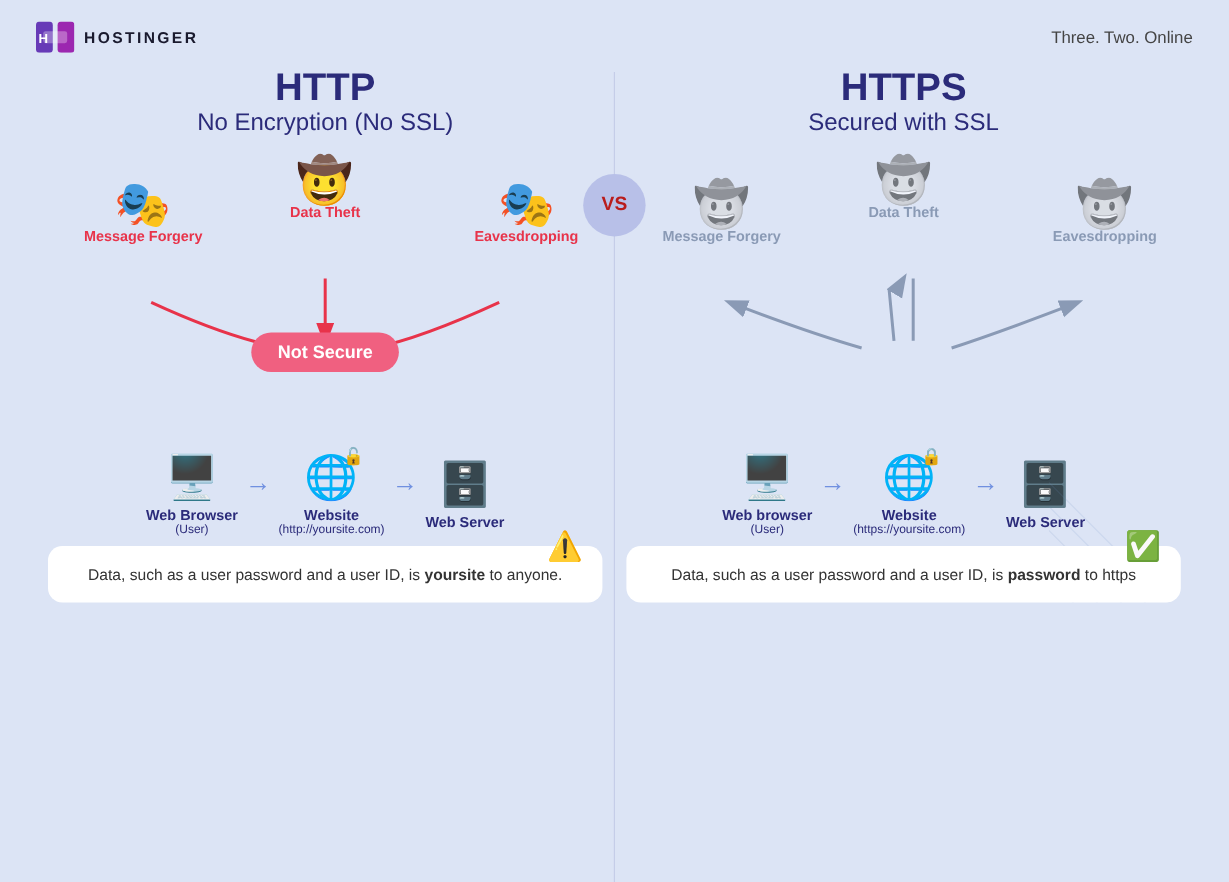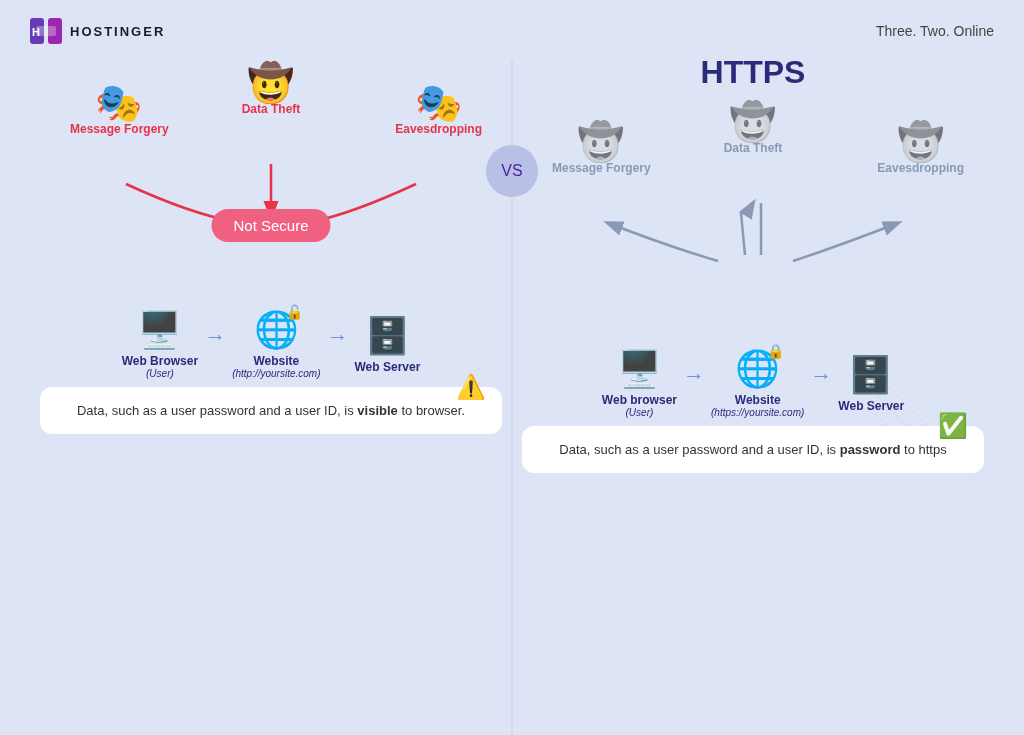--- a/index.html
+++ b/index.html
@@ -46,23 +46,23 @@
       left: 50%;
       top: 145px;
       transform: translateX(-50%);
       width: 52px;
       height: 52px;
       border-radius: 50%;
       background: #b8c0e8;
       display: flex;
       align-items: center;
       justify-content: center;
-      font-weight: 400;
+      font-weight: 700;
       font-size: 16px;
-      color: #4c1d95;
+      color: #b91c1c;
       z-index: 10;
     }
     .panel {
       flex: 1;
       padding: 0 10px;
     }
     .panel-title {
       text-align: center;
       margin-bottom: 2px;
     }
@@ -110,21 +110,21 @@
       color: #8a9ab5;
       font-size: 12px;
       font-weight: 600;
       text-align: center;
     }
     
     .status-badge {
       position: absolute;
       border-radius: 25px;
       padding: 8px 22px;
-      font-weight: 400;
+      font-weight: 700;
       font-size: 15px;
       text-align: center;
     }
     .not-secure {
       background: #f06080;
       color: white;
       left: 50%;
       transform: translateX(-50%);
       top: 155px;
     }
@@ -156,21 +156,20 @@
     }
     .device-name {
       font-weight: 700;
       font-size: 12px;
       color: #2b2b7a;
     }
     .device-sub {
       font-weight: 400;
       font-size: 10px;
       color: #2b2b7a;
-      font-style: italic;
     }
     .arrow-right {
       color: #7090e0;
       font-size: 22px;
       margin: 0 6px;
       margin-bottom: 20px;
     }
     
     .info-box {
       background: white;
@@ -249,20 +248,24 @@
     <div style="font-size:14px;color:#444;">Three. Two. Online</div>
   </div>
 
   <div class="divider-line"></div>
 
   <div class="vs-circle">VS</div>
 
   <div class="main">
 
     <div class="panel">
+      <div class="panel-title">
+        <h2>HTTP</h2>
+        <h3>No Encryption (No SSL)</h3>
+      </div>
 
       <div class="threat-area" style="position:relative;">
         <svg class="arrows-http" viewBox="0 0 460 250">
 
           <path d="M 85 130 Q 150 160 195 168" stroke="#e8334a" stroke-width="2.5" fill="none" marker-end="url(#arrowRed)"></path>
 
           <path d="M 230 110 L 230 162" stroke="#e8334a" stroke-width="2.5" fill="none" marker-end="url(#arrowRed)"></path>
 
           <path d="M 375 130 Q 310 160 270 168" stroke="#e8334a" stroke-width="2.5" fill="none" marker-end="url(#arrowRed)"></path>
           <defs>
@@ -308,37 +311,38 @@
         <div class="arrow-right">→</div>
         <div class="device">
           <div class="device-icon">🗄️</div>
           <div class="device-name">Web Server</div>
         </div>
       </div>
 
       <div class="info-box">
         <div class="badge-icon">⚠️</div>
         <span>Data, such as a user password and a user ID, is </span>
-        <strong>visible</strong>
-        <span> to browser.</span>
+        <strong>yoursite</strong>
+        <span> to anyone.</span>
       </div>
     </div>
 
     <div class="panel" style="position:relative;">
 
       <svg class="diagonal-lines" viewBox="0 0 120 120">
         <line x1="0" y1="20" x2="120" y2="140" stroke="#7090c0" stroke-width="1"></line>
         <line x1="0" y1="40" x2="120" y2="160" stroke="#7090c0" stroke-width="1"></line>
         <line x1="0" y1="60" x2="120" y2="180" stroke="#7090c0" stroke-width="1"></line>
         <line x1="0" y1="80" x2="120" y2="200" stroke="#7090c0" stroke-width="1"></line>
         <line x1="0" y1="100" x2="120" y2="220" stroke="#7090c0" stroke-width="1"></line>
       </svg>
 
       <div class="panel-title">
         <h2>HTTPS</h2>
+        <h3>Secured with SSL</h3>
       </div>
 
       <div class="threat-area" style="position:relative;">
         <svg class="arrows-https" viewBox="0 0 460 250">
 
           <path d="M 195 168 Q 150 155 85 130" stroke="#8a9ab5" stroke-width="2.5" fill="none" marker-end="url(#arrowGray)"></path>
 
           <path d="M 222 162 L 218 120 L 224 120 L 230 110" stroke="#8a9ab5" stroke-width="2.5" fill="none" marker-end="url(#arrowGray)"></path>
 
           <path d="M 238 162 L 238 110" stroke="#8a9ab5" stroke-width="2.5" fill="none"></path>

